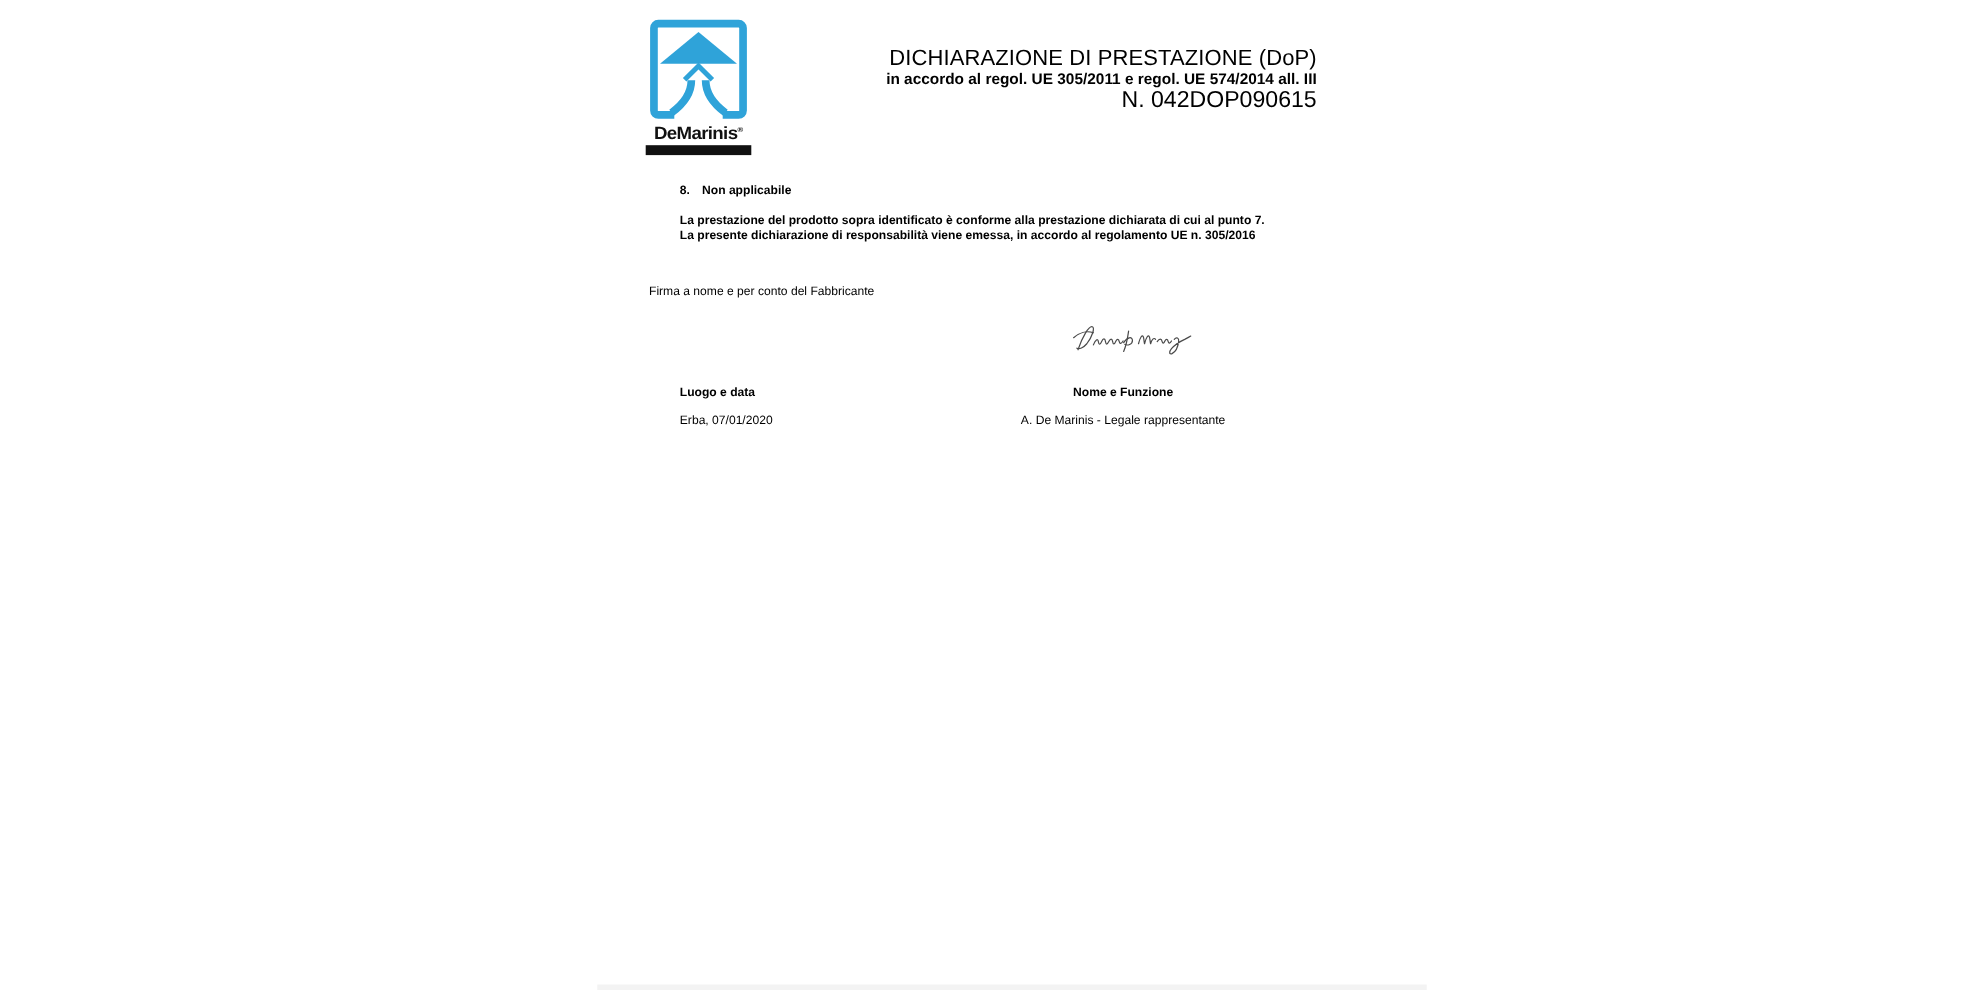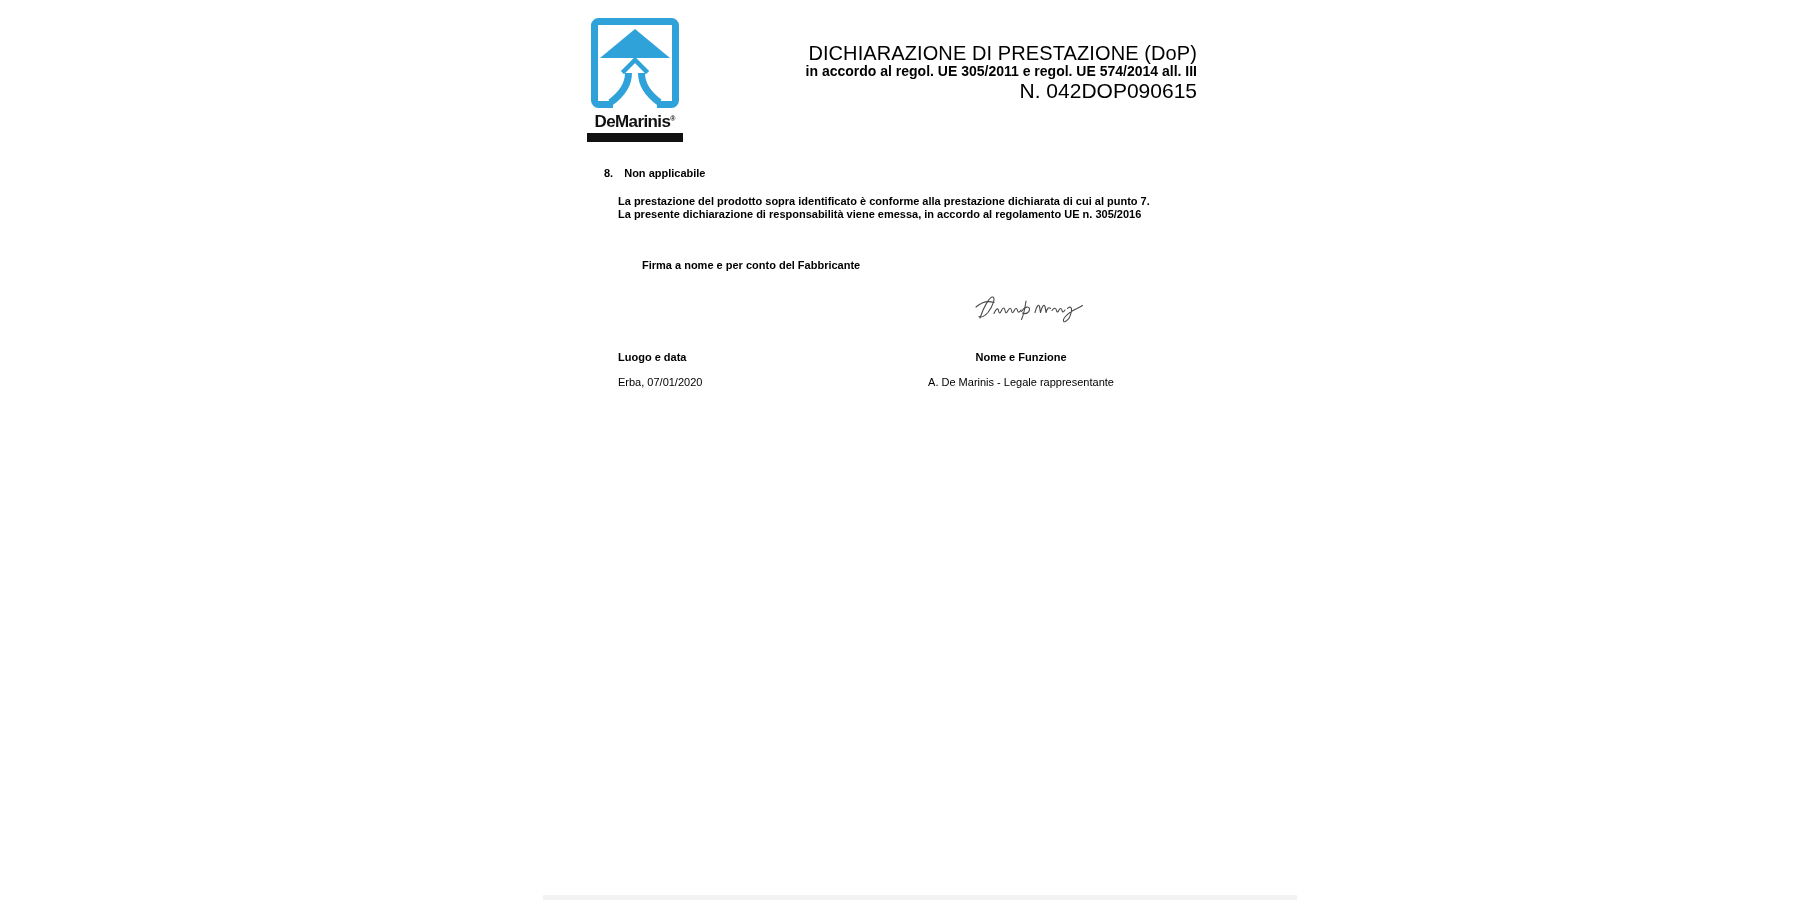--- a/index.html
+++ b/index.html
@@ -70,45 +70,45 @@
     font-size: 21px;
     font-weight: normal;
     line-height: 19px;
     margin-top: 2px;
     white-space: nowrap;
   }
 
   
   .section8 {
     position: absolute;
-    left: 604px;
+    left: 618px;
     top: 167px;
     font-size: 11px;
     font-weight: bold;
     white-space: nowrap;
     text-align: right;
   }
   .section8 .sec-label { margin-left: 11px; }
 
   .declaration {
     position: absolute;
     left: 618px;
     top: 195px;
     font-size: 11px;
     font-weight: bold;
     line-height: 13.4px;
   }
   .declaration .line { white-space: nowrap; }
 
   .firma-caption {
     position: absolute;
-    left: 642px;
+    left: 590px;
     top: 259px;
     font-size: 11px;
-    font-weight: bold;
+    font-weight: normal;
     white-space: nowrap;
   }
 
   .signature {
     position: absolute;
     left: 973px;
     top: 286px;
     width: 115px;
     height: 40px;
   }

